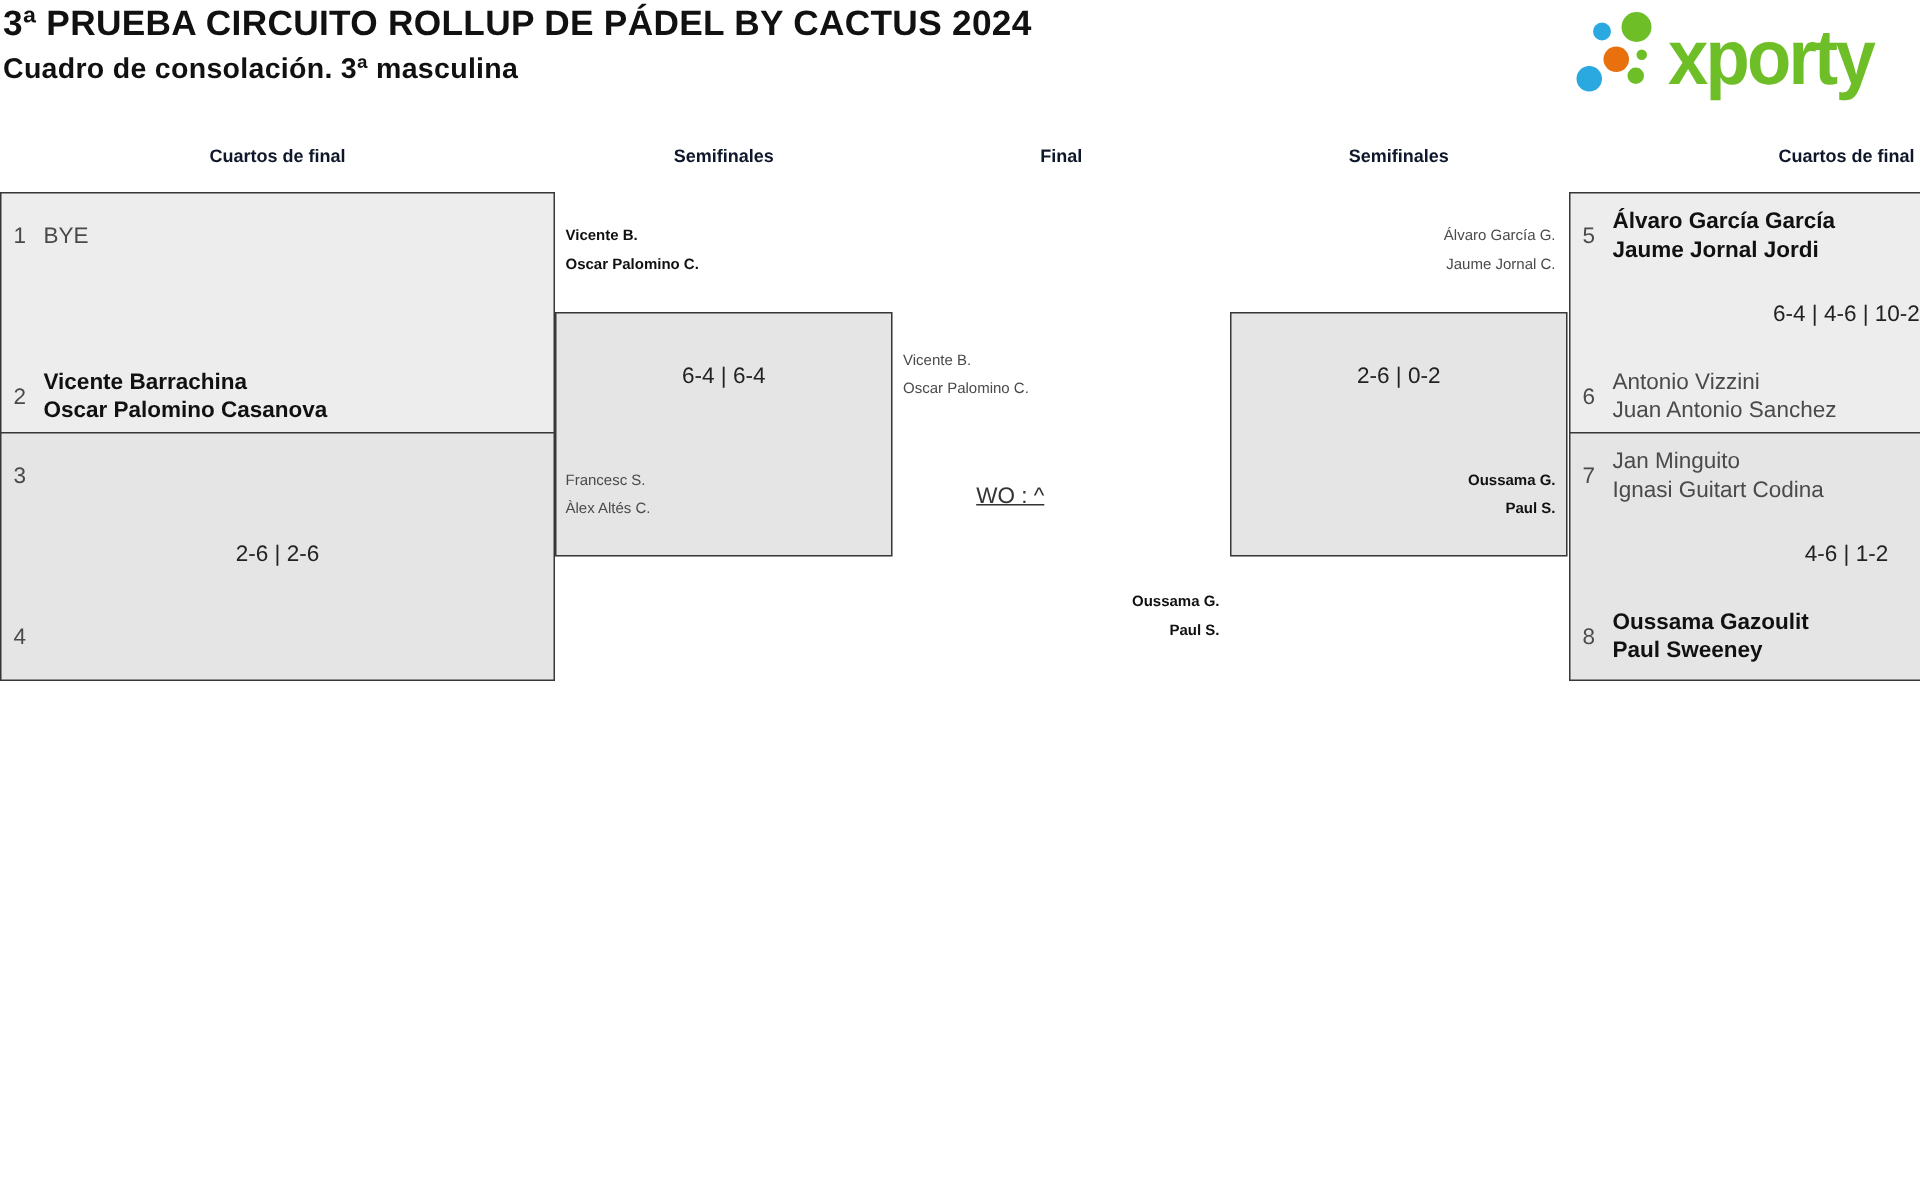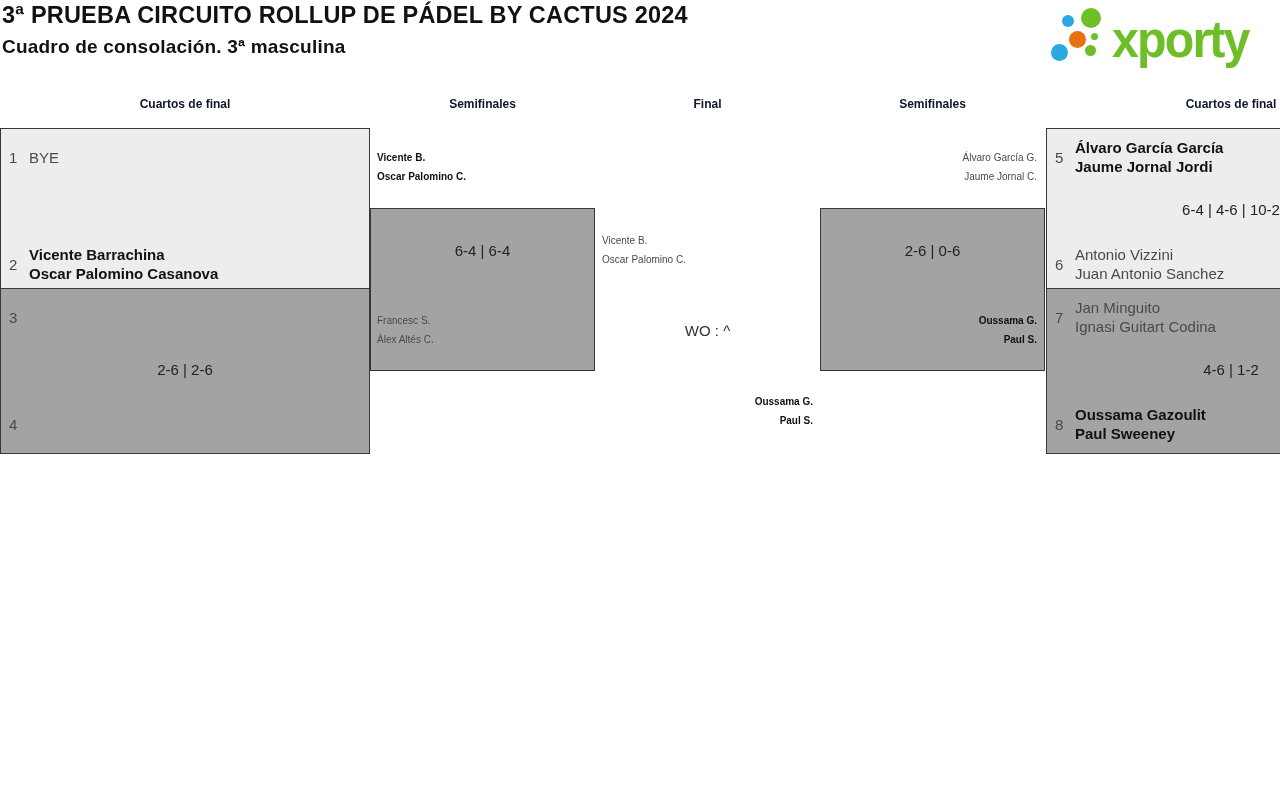--- a/index.html
+++ b/index.html
@@ -23,35 +23,35 @@
   .d-green { background:#6EBE28; }
   .d-orange{ background:#E8710D; }
   .logo-text {
     position:absolute; left:62px; top:8px; font-size:52px; line-height:52px;
     font-weight:700; color:#6EBE28; letter-spacing:-2px;
     transform:scaleX(0.93); transform-origin:left top; white-space:nowrap;
   }
   
   .rh { position:absolute; top:97px; font-size:12px; font-weight:700; color:#0f172a; text-align:center; white-space:nowrap; }
   
-  .box { position:absolute; border:1px solid #373737; background:#a3a3a3; }
+  .box { position:absolute; border:1px solid #373737; background:#e5e5e5; }
   .box.gray { background:#EDEDED; }
   .slot { position:absolute; left:8px; right:2px; height:38px; display:flex; align-items:center; gap:6px; }
   .slot-top { top:9px; }
   .slot-bottom { top:116px; }
   .seed { flex:none; width:14px; font-size:15px; color:#4a4a4a; }
   .nm { font-size:15px; color:#4a4a4a; }
   .ln { display:block; line-height:19px; white-space:nowrap; }
   .winner .nm, .flabel.bold { font-weight:700; color:#111; }
   .score { position:absolute; left:0; width:100%; top:72px; text-align:center; font-size:15px; color:#222; white-space:nowrap; }
   .score-sf { top:33px; }
   
   .flabel { position:absolute; font-size:10px; color:#4a4a4a; }
   .flabel.right { text-align:right; }
-  .fresult { position:absolute; left:595px; width:225px; top:322px; text-align:center; font-size:15px; color:#333; }
+  .fresult { position:absolute; left:561px; width:225px; top:322px; text-align:center; font-size:15px; color:#333;text-decoration:underline; }
 </style>
 </head>
 <body>
 
 <div class="page">
 
   <div class="title">3ª PRUEBA CIRCUITO ROLLUP DE PÁDEL BY CACTUS 2024</div>
   <div class="subtitle">Cuadro de consolación. 3ª masculina</div>
 
   <div class="logo">
@@ -116,21 +116,21 @@
   <div class="flabel bold right" style="right:467px; top:392px;">
     <span class="ln">Oussama G.</span>
     <span class="ln">Paul S.</span>
   </div>
 
   <div class="flabel right" style="right:243px; top:148px;">
     <span class="ln">Álvaro García G.</span>
     <span class="ln">Jaume Jornal C.</span>
   </div>
   <div class="box" style="left:820px; top:208px; width:225px; height:163px;">
-    <div class="score score-sf">2-6 | 0-6</div>
+    <div class="score score-sf">2-6 | 0-2</div>
   </div>
   <div class="flabel bold right" style="right:243px; top:311px;">
     <span class="ln">Oussama G.</span>
     <span class="ln">Paul S.</span>
   </div>
 
   <div class="box gray" style="left:1046px; top:128px; width:370px; height:161px;">
     <div class="slot slot-top winner">
       <span class="seed">5</span>
       <span class="nm">

